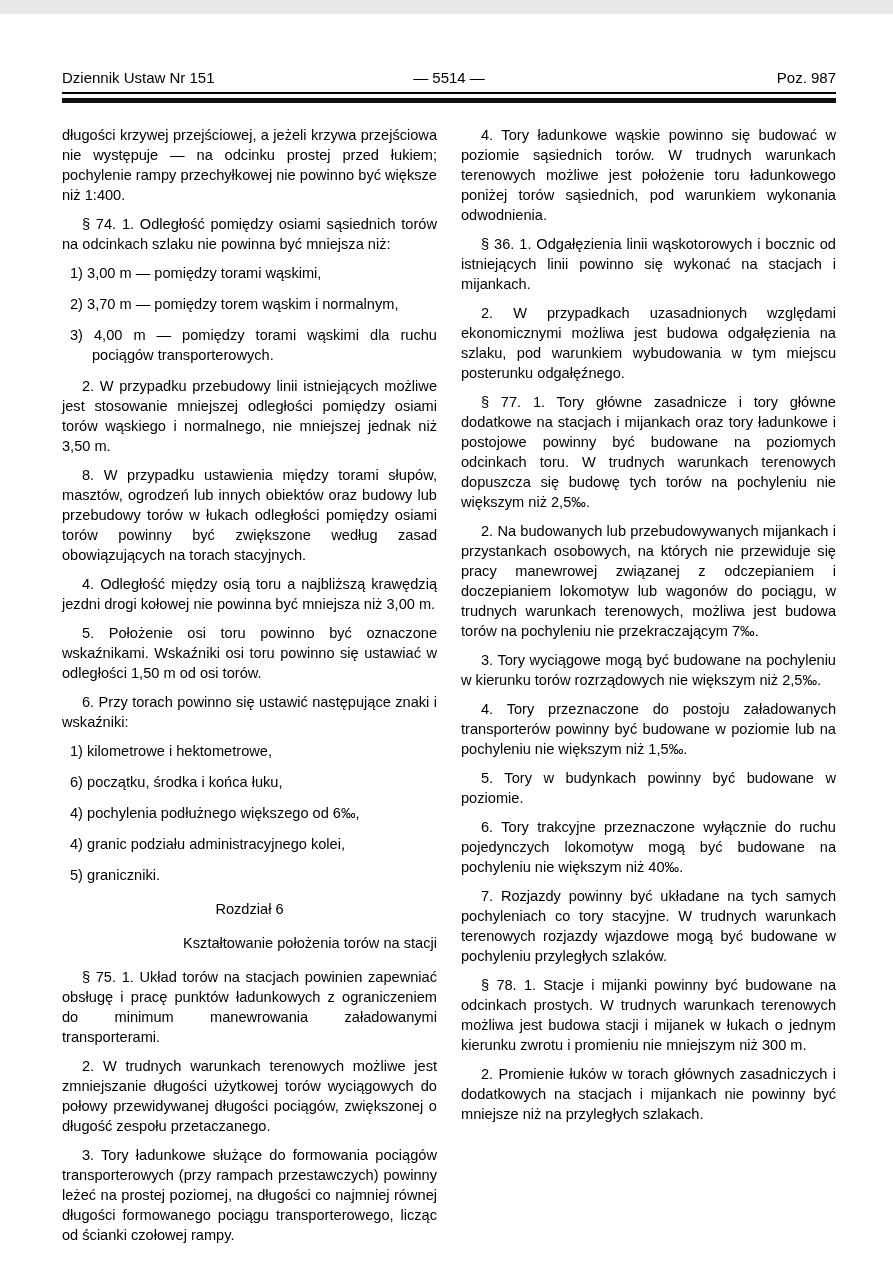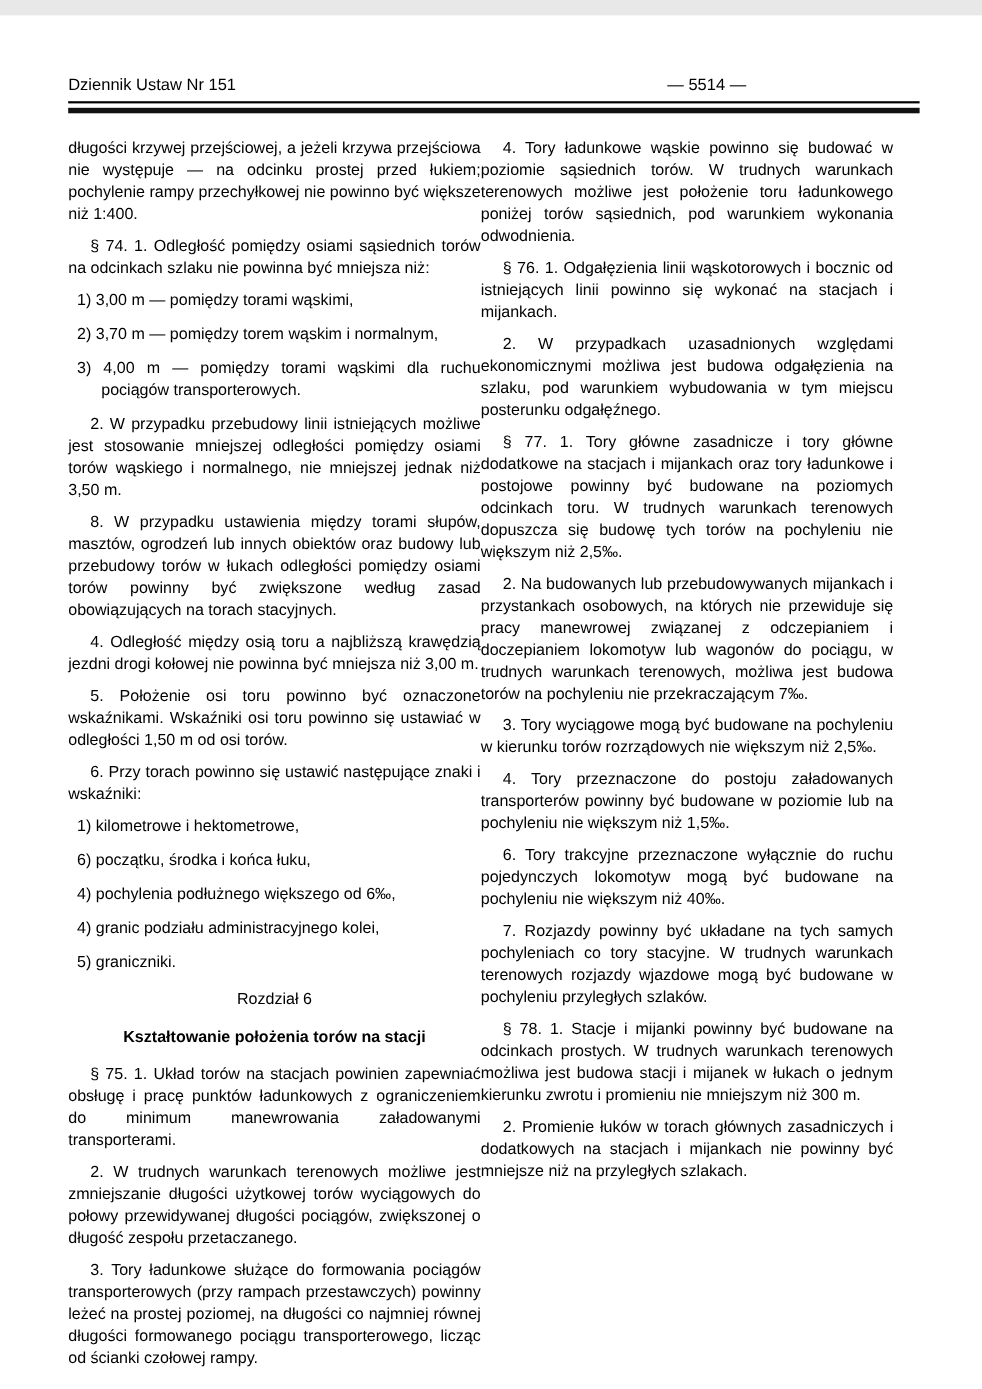--- a/index.html
+++ b/index.html
@@ -25,20 +25,21 @@
     font-size: 15px;
     line-height: 18px;
   }
   .h-left  { flex: 1; text-align: left; }
   .h-center{ flex: 1; text-align: center; }
   .h-right { flex: 1; text-align: right; }
   .rule-thin  { margin-top: 5px; height: 2px; background: #000; }
   .rule-thick { margin-top: 4px; height: 5px; background: #111; }
   .columns {
     display: flex;
+    gap: 24px;
     margin-top: 22px;
   }
   .col {
     width: 375px;
     font-size: 14.6px;
     line-height: 20px;
     text-align: justify;
   }
   .col p {
     margin: 0 0 9px 0;
@@ -49,34 +50,35 @@
     padding-left: 30px;
     text-indent: -22px;
     margin-bottom: 11px;
   }
   .col p.chapter-number {
     text-align: center;
     text-indent: 0;
     margin: 14px 0 14px 0;
   }
   .col p.chapter-title {
-    text-align: center;
+    text-align: right;
     text-indent: 0;
-    font-weight: bold;
+    font-weight: normal;
     margin: 0 0 14px 0;
   }
 </style>
 </head>
 <body>
 
 <div class="page">
 
   <div class="header">
     <span class="h-left">Dziennik Ustaw Nr 151</span>
     <span class="h-center">— 5514 —</span>
+    <span class="h-right">Poz. 987</span>
   </div>
   <div class="rule-thin"></div>
   <div class="rule-thick"></div>
 
   <div class="columns">
 
     <div class="col">
       <p class="noindent">długości krzywej przejściowej, a jeżeli krzywa przejściowa nie występuje — na odcinku prostej przed łukiem; pochylenie rampy przechyłkowej nie powinno być większe niż 1:400.</p>
       <p>§ 74. 1. Odległość pomiędzy osiami sąsiednich torów na odcinkach szlaku nie powinna być mniejsza niż:</p>
       <p class="li">1) 3,00 m — pomiędzy torami wąskimi,</p>
@@ -94,26 +96,27 @@
       <p class="li">5) graniczniki.</p>
       <p class="chapter-number">Rozdział 6</p>
       <p class="chapter-title">Kształtowanie położenia torów na stacji</p>
       <p>§ 75. 1. Układ torów na stacjach powinien zapewniać obsługę i pracę punktów ładunkowych z ograniczeniem do minimum manewrowania załadowanymi transporterami.</p>
       <p>2. W trudnych warunkach terenowych możliwe jest zmniejszanie długości użytkowej torów wyciągowych do połowy przewidywanej długości pociągów, zwiększonej o długość zespołu przetaczanego.</p>
       <p>3. Tory ładunkowe służące do formowania pociągów transporterowych (przy rampach przestawczych) powinny leżeć na prostej poziomej, na długości co najmniej równej długości formowanego pociągu transporterowego, licząc od ścianki czołowej rampy.</p>
     </div>
 
     <div class="col">
       <p>4. Tory ładunkowe wąskie powinno się budować w poziomie sąsiednich torów. W trudnych warunkach terenowych możliwe jest położenie toru ładunkowego poniżej torów sąsiednich, pod warunkiem wykonania odwodnienia.</p>
-      <p>§ 76. 1. Odgałęzienia linii wąskotorowych i bocznic od istniejących linii powinno się wykonać na stacjach i mijankach.</p>
+      <p>§ 36. 1. Odgałęzienia linii wąskotorowych i bocznic od istniejących linii powinno się wykonać na stacjach i mijankach.</p>
       <p>2. W przypadkach uzasadnionych względami ekonomicznymi możliwa jest budowa odgałęzienia na szlaku, pod warunkiem wybudowania w tym miejscu posterunku odgałęźnego.</p>
       <p>§ 77. 1. Tory główne zasadnicze i tory główne dodatkowe na stacjach i mijankach oraz tory ładunkowe i postojowe powinny być budowane na poziomych odcinkach toru. W trudnych warunkach terenowych dopuszcza się budowę tych torów na pochyleniu nie większym niż 2,5‰.</p>
       <p>2. Na budowanych lub przebudowywanych mijankach i przystankach osobowych, na których nie przewiduje się pracy manewrowej związanej z odczepianiem i doczepianiem lokomotyw lub wagonów do pociągu, w trudnych warunkach terenowych, możliwa jest budowa torów na pochyleniu nie przekraczającym 7‰.</p>
       <p>3. Tory wyciągowe mogą być budowane na pochyleniu w kierunku torów rozrządowych nie większym niż 2,5‰.</p>
       <p>4. Tory przeznaczone do postoju załadowanych transporterów powinny być budowane w poziomie lub na pochyleniu nie większym niż 1,5‰.</p>
+      <p>5. Tory w budynkach powinny być budowane w poziomie.</p>
       <p>6. Tory trakcyjne przeznaczone wyłącznie do ruchu pojedynczych lokomotyw mogą być budowane na pochyleniu nie większym niż 40‰.</p>
       <p>7. Rozjazdy powinny być układane na tych samych pochyleniach co tory stacyjne. W trudnych warunkach terenowych rozjazdy wjazdowe mogą być budowane w pochyleniu przyległych szlaków.</p>
       <p>§ 78. 1. Stacje i mijanki powinny być budowane na odcinkach prostych. W trudnych warunkach terenowych możliwa jest budowa stacji i mijanek w łukach o jednym kierunku zwrotu i promieniu nie mniejszym niż 300 m.</p>
       <p>2. Promienie łuków w torach głównych zasadniczych i dodatkowych na stacjach i mijankach nie powinny być mniejsze niż na przyległych szlakach.</p>
     </div>
 
   </div>
 </div>
 
 </body></html>

